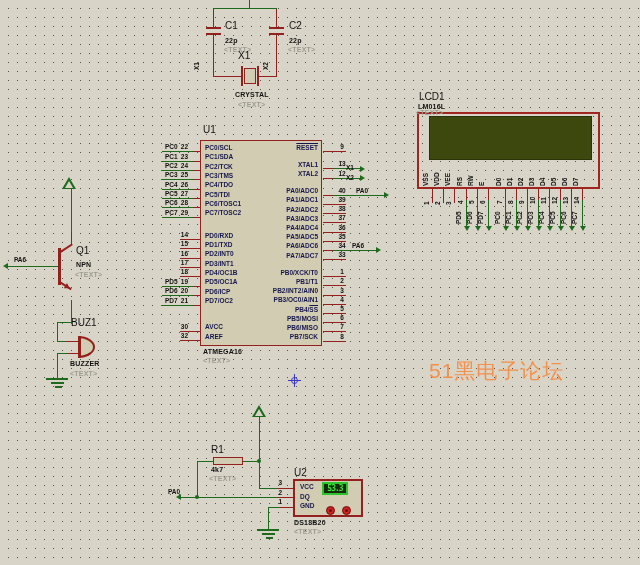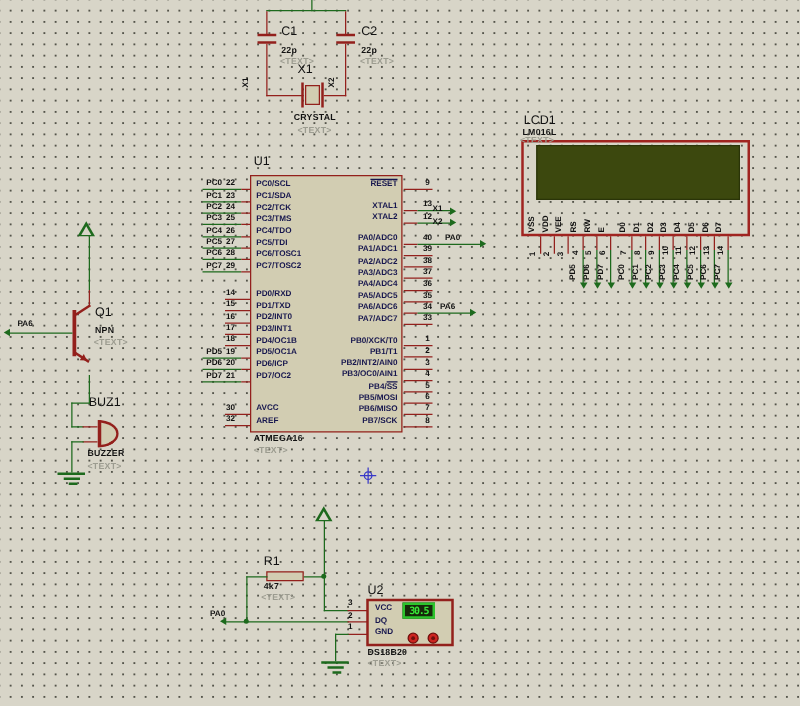--- a/index.html
+++ b/index.html
@@ -427,38 +427,39 @@
       <div class="pwr-i" style="left:-4px;top:4px;"></div>
     </div>
   <div class="ref" style="left:211px;top:445px;">R1</div>
   <div class="cbody" style="left:213px;top:457px;width:30px;height:8px;"></div>
   <div class="val" style="left:211px;top:466px;">4k7</div>
   <div class="ph" style="left:209px;top:475px;">&lt;TEXT&gt;</div>
   <div class="net" style="left:168px;top:489px;">PA0</div>
   <div class="tl" style="left:176px;top:494px;"></div>
   <div class="ref" style="left:294px;top:468px;">U2</div>
   <div class="u2box"></div>
-  <div class="segdisp">30.5</div>
+  <div class="segdisp">53.3</div>
   <div class="rbtn" style="left:326px;top:506px;"></div>
   <div class="rbtn" style="left:342px;top:506px;"></div>
   <div id="u2-pins">
       <div class="pname" style="position: absolute; left: 300px; top: 484px;">VCC</div>
       <div class="pnum" style="position: absolute; left: 270px; top: 480px; width: 12px; text-align: right;">3</div>
       <div class="pname" style="position: absolute; left: 300px; top: 493.5px;">DQ</div>
       <div class="pnum" style="position: absolute; left: 270px; top: 489.5px; width: 12px; text-align: right;">2</div>
       <div class="pname" style="position: absolute; left: 300px; top: 503px;">GND</div>
       <div class="pnum" style="position: absolute; left: 270px; top: 499px; width: 12px; text-align: right;">1</div>
     </div>
   <div class="val" style="left:294px;top:519px;">DS18B20</div>
   <div class="ph" style="left:294px;top:528px;">&lt;TEXT&gt;</div>
 
   <div class="omark-h"></div>
   <div class="omark-v"></div>
   <div class="omark-c"></div>
 
+  <div class="wm">51黑电子论坛</div>
 
 <div class="wg" style="left: 249px; top: 0px; width: 1px; height: 9px;"></div>
     <div class="wg" style="left: 213px; top: 8px; width: 64px; height: 1px;"></div>
     <div class="wr" style="left: 213px; top: 9px; width: 1px; height: 19px;"></div>
     <div class="wr" style="left: 206px; top: 27px; width: 15px; height: 2px;"></div>
     <div class="wr" style="left: 206px; top: 33px; width: 15px; height: 2px;"></div>
     <div class="wr" style="left: 213px; top: 35px; width: 1px; height: 42px;"></div>
     <div class="wr" style="left: 213px; top: 76px; width: 30px; height: 1px;"></div>
     <div class="wr" style="left: 241px; top: 66px; width: 2px; height: 20px;"></div>
     <div class="wr" style="left: 257px; top: 66px; width: 2px; height: 20px;"></div>

